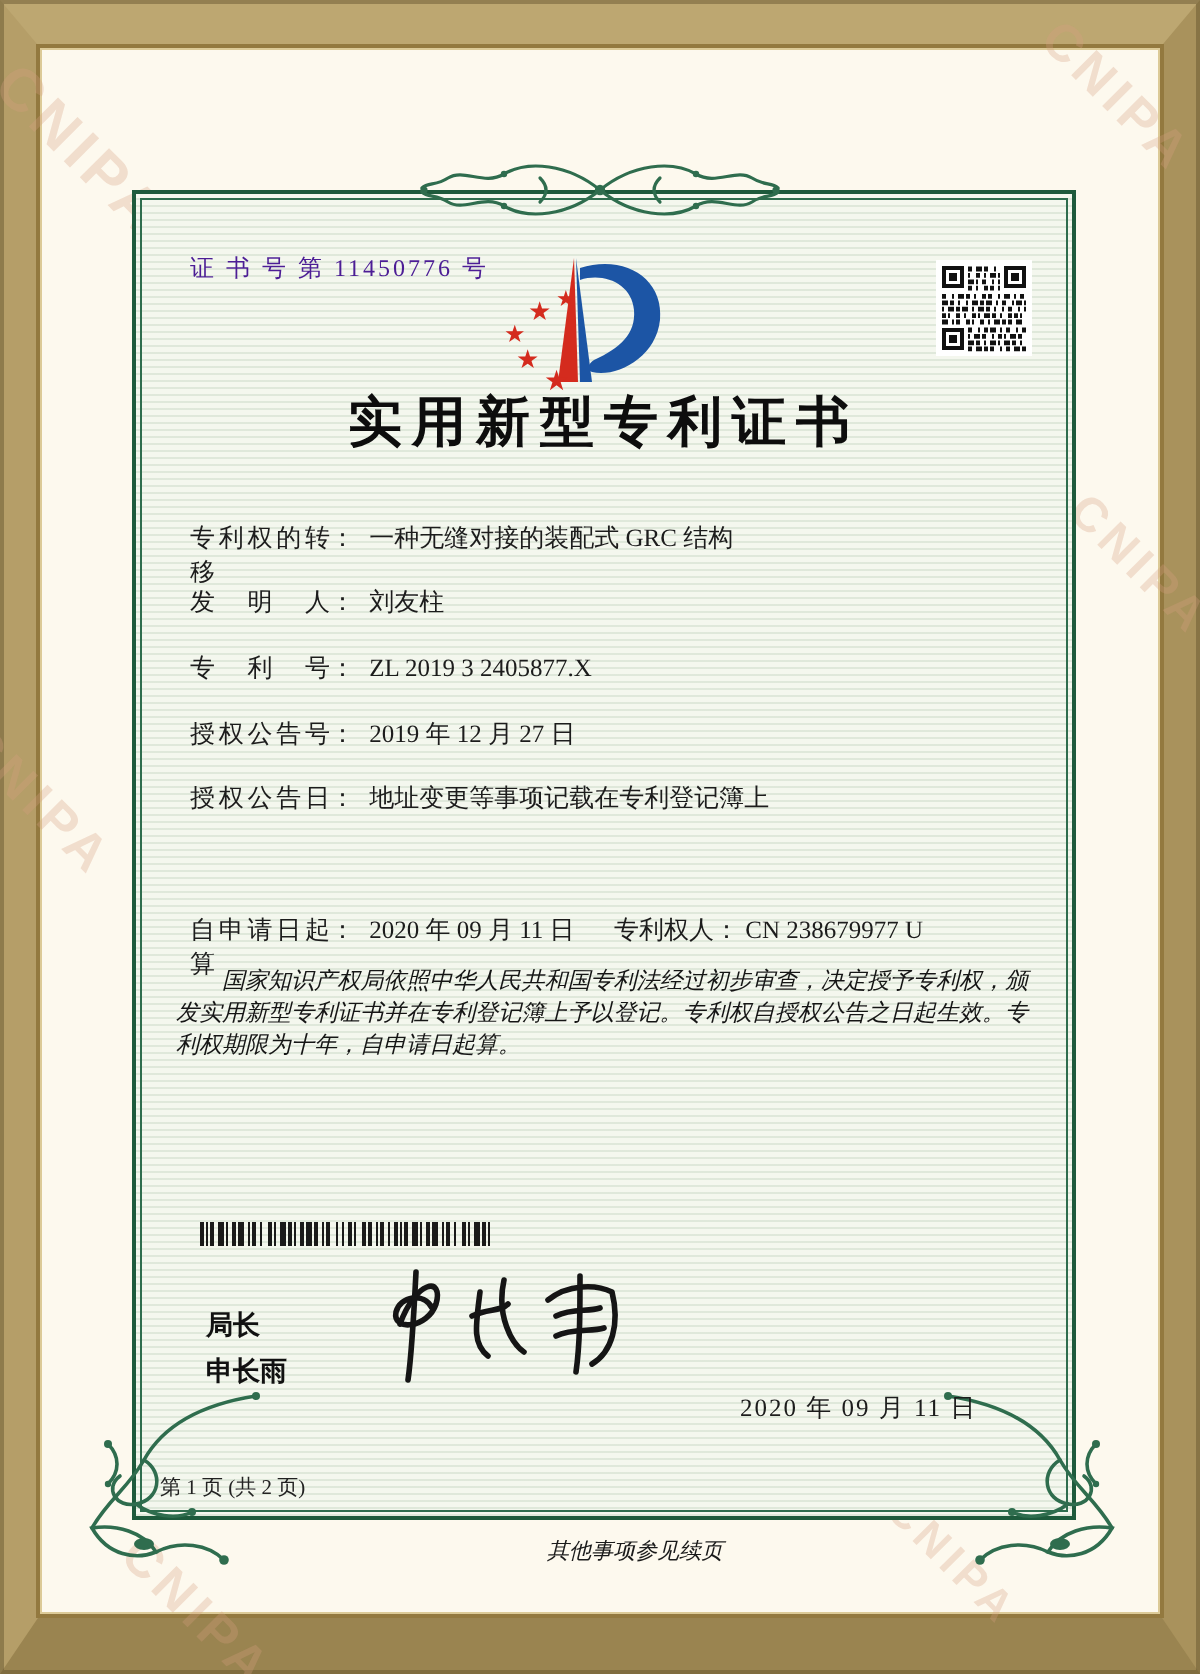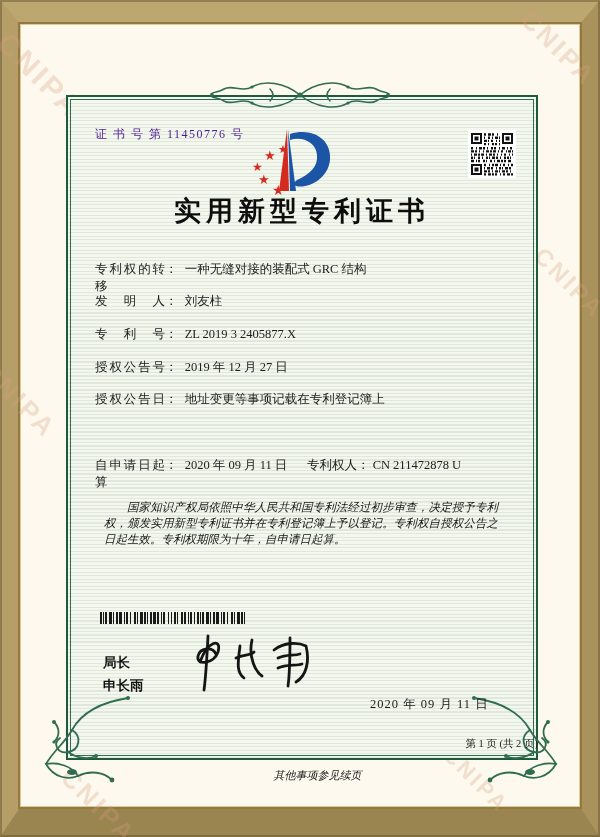--- a/index.html
+++ b/index.html
@@ -40,29 +40,29 @@
   
   .field-row{position:absolute;left:95px;width:420px;font-size:12.5px;line-height:17px;}
   .flabel{display:inline-block;width:70px;text-align:justify;text-align-last:justify;vertical-align:top;}
   .fcolon{vertical-align:top;}
   .fvalue{margin-left:4px;vertical-align:top;}
   .fvalue.addr{display:inline-block;width:352px;}
   .grant2{position:absolute;left:212px;top:0;}
   
   .paras{position:absolute;left:88px;top:483px;width:426px;font-size:11.5px;line-height:16px;
     font-style:italic;color:#151515;text-align:justify;}
-  .paras p{margin:16px;text-indent:2em;}
+  .paras p{margin:0;text-indent:2em;}
   
   .barcode{position:absolute;left:100px;top:610px;}
   
   .signer{position:absolute;left:103px;top:651px;font-family:Liberation Sans, sans-serif;
     font-size:13.5px;font-weight:700;color:#111;line-height:23px;}
   .sig-script{position:absolute;left:178px;top:628px;}
   .issue-date{position:absolute;left:370px;top:696px;font-size:12.5px;letter-spacing:1px;}
-  .page-info{position:absolute;left:66px;top:737px;width:472px;text-align:right;font-size:10.5px;color:#222;}
+  .page-info{position:absolute;left:80px;top:737px;width:472px;text-align:left;font-size:10.5px;color:#222;}
   .footer-note{position:absolute;left:0;top:768px;width:600px;text-align:center;font-size:11px;color:#1a1a1a;font-style:italic;padding-left:35px;}
   
   .orn-top{position:absolute;left:208px;top:78px;}
   .orn-bl{position:absolute;left:38px;top:692px;}
   .orn-br{position:absolute;left:468px;top:692px;transform:scaleX(-1);}
   svg{overflow:visible;}
 </style>
 </head>
 <body>
 
@@ -216,21 +216,21 @@
   </div>
   <div class="field-row" style="top:391px">
     <span class="flabel">授权公告日</span><span class="fcolon">：</span>
     <span class="fvalue">地址变更等事项记载在专利登记簿上</span>
   </div>
   <div class="field-row" style="top:457px">
     <span class="flabel">自申请日起算</span><span class="fcolon">：</span>
     <span class="fvalue">2020 年 09 月 11 日</span>
     <span class="grant2">
       <span>专利权人</span><span>：</span>
-      <span>CN 211472878 U</span>
+      <span>CN 238679977 U</span>
     </span>
   </div>
 
   <div class="paras">
     <p>国家知识产权局依照中华人民共和国专利法经过初步审查，决定授予专利权，颁发实用新型专利证书并在专利登记簿上予以登记。专利权自授权公告之日起生效。专利权期限为十年，自申请日起算。</p>
   </div>
 
   <div class="barcode">
     <svg width="145" height="12" viewBox="0 0 145 12">
       <path d="M0,6 H145" stroke="#1a1a1a" stroke-width="12" fill="none" stroke-dasharray="2 1 1 1 2 2 3 1 1 2 2 1 3 2 1 1 2 2 1 3 2 1 1 2 3 1 2 1 1 2 2 1 3 1 2 2 1 1 2 3 1 2 1 2 2 1 1 3 2 1 2 2 1 1 2 2 1 2"></path>

